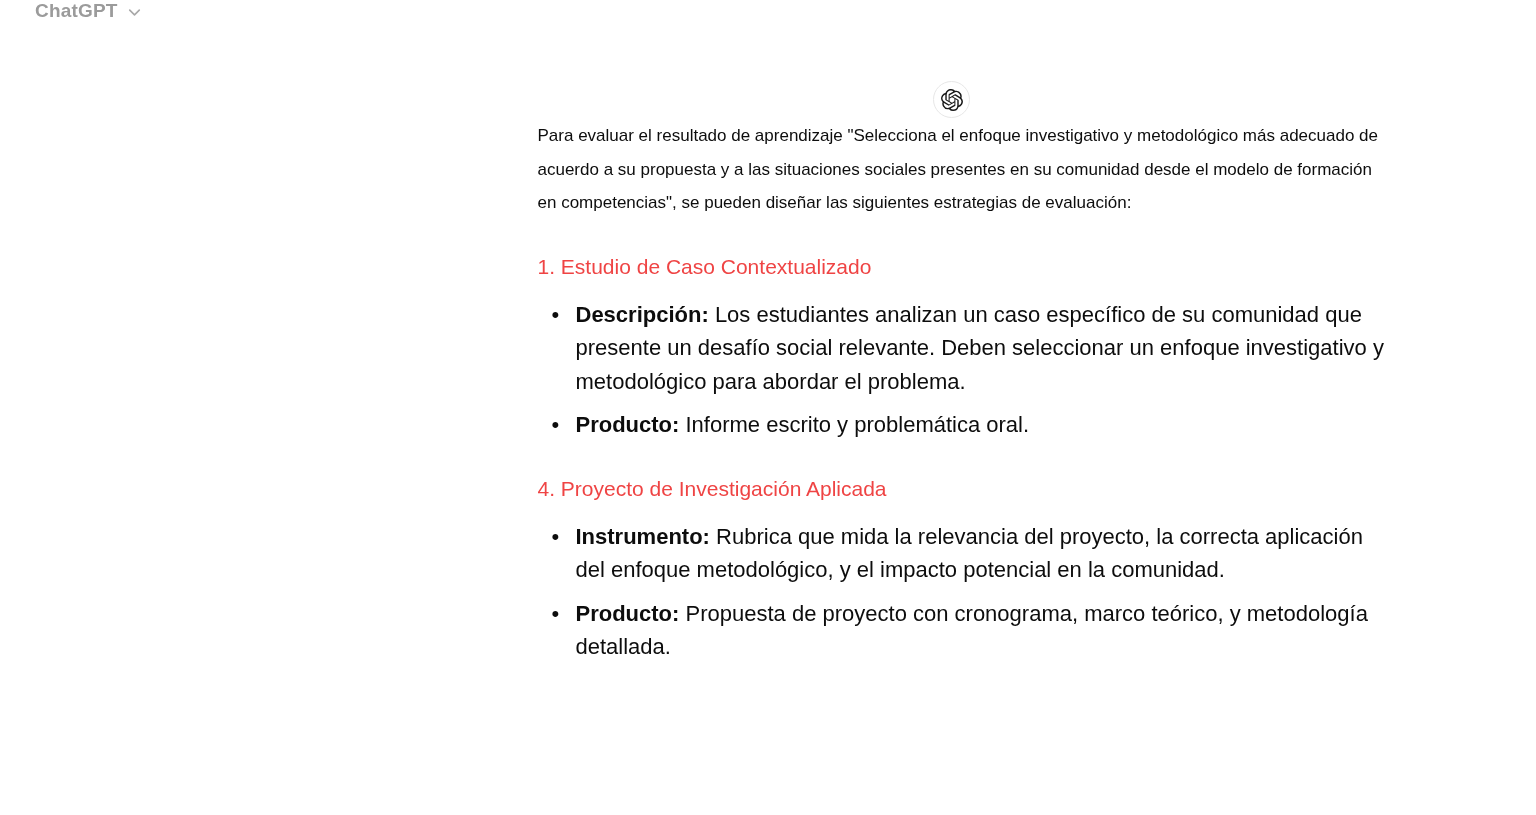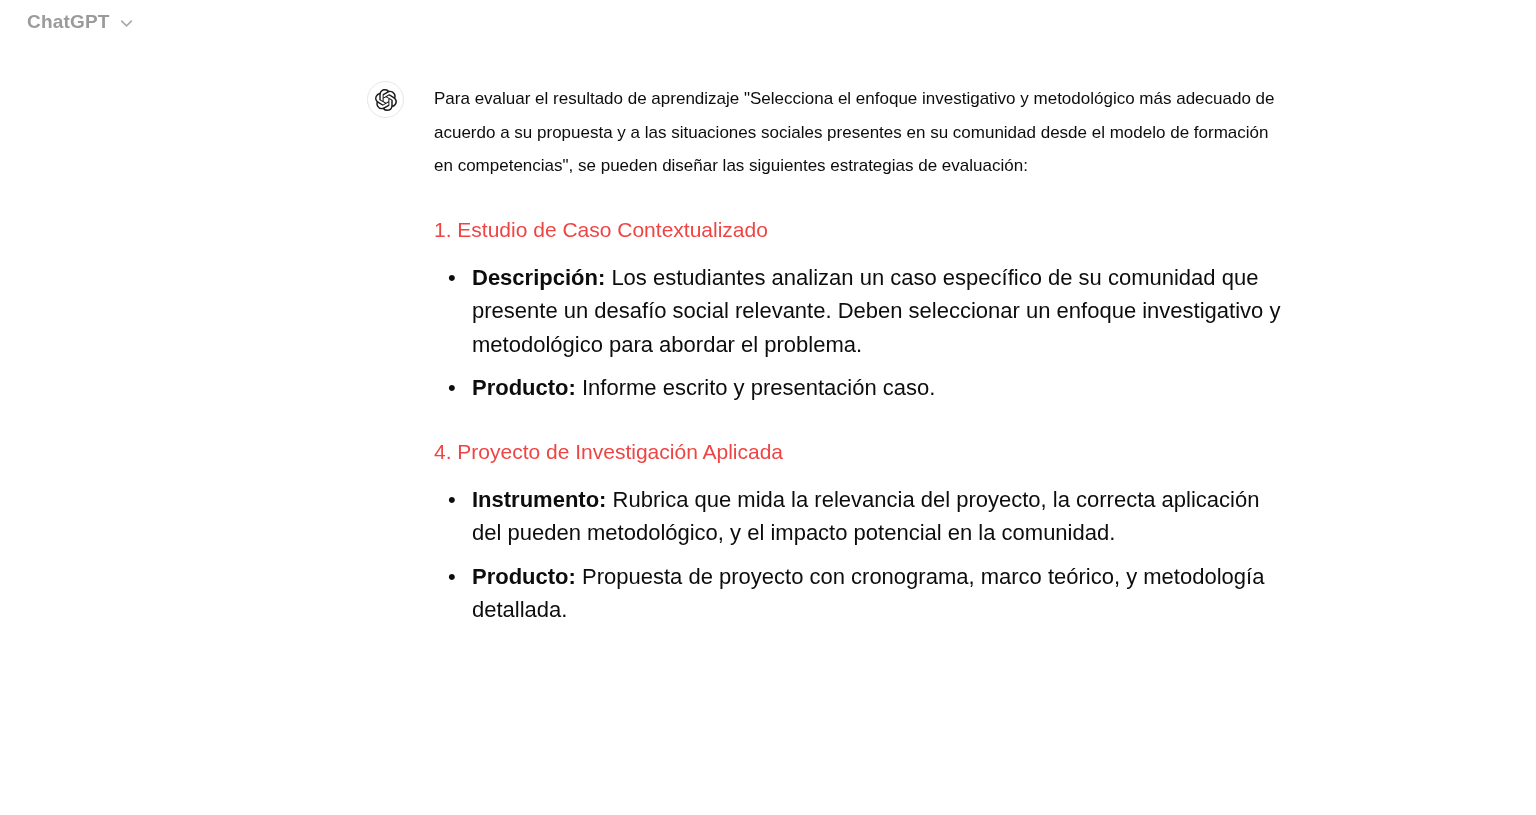--- a/index.html
+++ b/index.html
@@ -8,43 +8,44 @@
     width: 1536px; height: 815px;
     background: #ffffff;
     font-family: "Liberation Sans", sans-serif;
     color: #0d0d0d;
     overflow: hidden;
   }
   
   .top-bar {
     height: 44px;
     display: flex;
-    align-items: center;
-    padding-left: 27px;
+    align-items: flex-start;
+    padding-left: 35px;
   }
   .model-switcher {
     display: flex;
     align-items: center;
     gap: 8px;
     cursor: pointer;
     border-radius: 8px;
   }
   .model-name {
     font-size: 19px;
     font-weight: 700;
     color: #9b9b9b;
     letter-spacing: 0.2px;
   }
   .chevron-icon { width: 17px; height: 17px; margin-top: 3px; }
 
   
   .message {
     display: flex;
-    align-items: flex-start;
+    align-items: center;
     margin: 37px 0 0 367px;
+    flex-direction: column;
   }
   .avatar {
     width: 37px; height: 37px;
     flex: 0 0 37px;
     border: 1px solid #e7e7e7;
     border-radius: 50%;
     display: flex;
     align-items: center;
     justify-content: center;
     background: #ffffff;
@@ -109,24 +110,24 @@
         <path d="M22.2819 9.8211a5.9847 5.9847 0 0 0-.5157-4.9108 6.0462 6.0462 0 0 0-6.5098-2.9A6.0651 6.0651 0 0 0 4.9807 4.1818a5.9847 5.9847 0 0 0-3.9977 2.9 6.0462 6.0462 0 0 0 .7427 7.0966 5.98 5.98 0 0 0 .511 4.9107 6.051 6.051 0 0 0 6.5146 2.9001A5.9847 5.9847 0 0 0 13.2599 24a6.0557 6.0557 0 0 0 5.7718-4.2058 5.9894 5.9894 0 0 0 3.9977-2.9001 6.0557 6.0557 0 0 0-.7475-7.073zm-9.022 12.6081a4.4755 4.4755 0 0 1-2.8764-1.0408l.1419-.0804 4.7783-2.7582a.7948.7948 0 0 0 .3927-.6813v-6.7369l2.02 1.1686a.071.071 0 0 1 .038.052v5.5826a4.504 4.504 0 0 1-4.4945 4.4944zm-9.6607-4.1254a4.4708 4.4708 0 0 1-.5346-3.0137l.142.0852 4.783 2.7582a.7712.7712 0 0 0 .7806 0l5.8428-3.3685v2.3324a.0804.0804 0 0 1-.0332.0615L9.74 19.9502a4.4992 4.4992 0 0 1-6.1408-1.6464zM2.3408 7.8956a4.485 4.485 0 0 1 2.3655-1.9728V11.6a.7664.7664 0 0 0 .3879.6765l5.8144 3.3543-2.0201 1.1685a.0757.0757 0 0 1-.071 0l-4.8303-2.7865A4.504 4.504 0 0 1 2.3408 7.8956zm16.5963 3.8558L13.1038 8.364 15.1192 7.2a.0757.0757 0 0 1 .071 0l4.8303 2.7913a4.4944 4.4944 0 0 1-.6765 8.1042v-5.6772a.79.79 0 0 0-.407-.667zm2.0107-3.0231l-.142-.0852-4.7735-2.7818a.7759.7759 0 0 0-.7854 0L9.409 9.2297V6.8974a.0662.0662 0 0 1 .0284-.0615l4.8303-2.7866a4.4992 4.4992 0 0 1 6.6802 4.66zM8.3065 12.863l-2.02-1.1638a.0804.0804 0 0 1-.038-.0567V6.0742a4.4992 4.4992 0 0 1 7.3757-3.4537l-.142.0805L8.704 5.459a.7948.7948 0 0 0-.3927.6813zm1.0976-2.3654l2.602-1.4998 2.6069 1.4998v2.9994l-2.5974 1.4997-2.6067-1.4997z"></path>
       </svg>
     </div>
 
     <div class="content">
       <p class="intro">Para evaluar el resultado de aprendizaje "Selecciona el enfoque investigativo y metodológico más adecuado de acuerdo a su propuesta y a las situaciones sociales presentes en su comunidad desde el modelo de formación en competencias", se pueden diseñar las siguientes estrategias de evaluación:</p>
 
       <h3 class="section-heading">1. Estudio de Caso Contextualizado</h3>
       <ul class="bullets">
         <li><span class="item-label">Descripción:</span><span> Los estudiantes analizan un caso específico de su comunidad que presente un desafío social relevante. Deben seleccionar un enfoque investigativo y metodológico para abordar el problema.</span></li>
-        <li><span class="item-label">Producto:</span><span> Informe escrito y presentación caso.</span></li>
+        <li><span class="item-label">Producto:</span><span> Informe escrito y problemática oral.</span></li>
       </ul>
 
       <h3 class="section-heading">4. Proyecto de Investigación Aplicada</h3>
       <ul class="bullets">
-        <li><span class="item-label">Instrumento:</span><span> Rubrica que mida la relevancia del proyecto, la correcta aplicación del pueden metodológico, y el impacto potencial en la comunidad.</span></li>
+        <li><span class="item-label">Instrumento:</span><span> Rubrica que mida la relevancia del proyecto, la correcta aplicación del enfoque metodológico, y el impacto potencial en la comunidad.</span></li>
         <li><span class="item-label">Producto:</span><span> Propuesta de proyecto con cronograma, marco teórico, y metodología detallada.</span></li>
       </ul>
     </div>
 
   </div>
 </main>
 
 </body></html>

